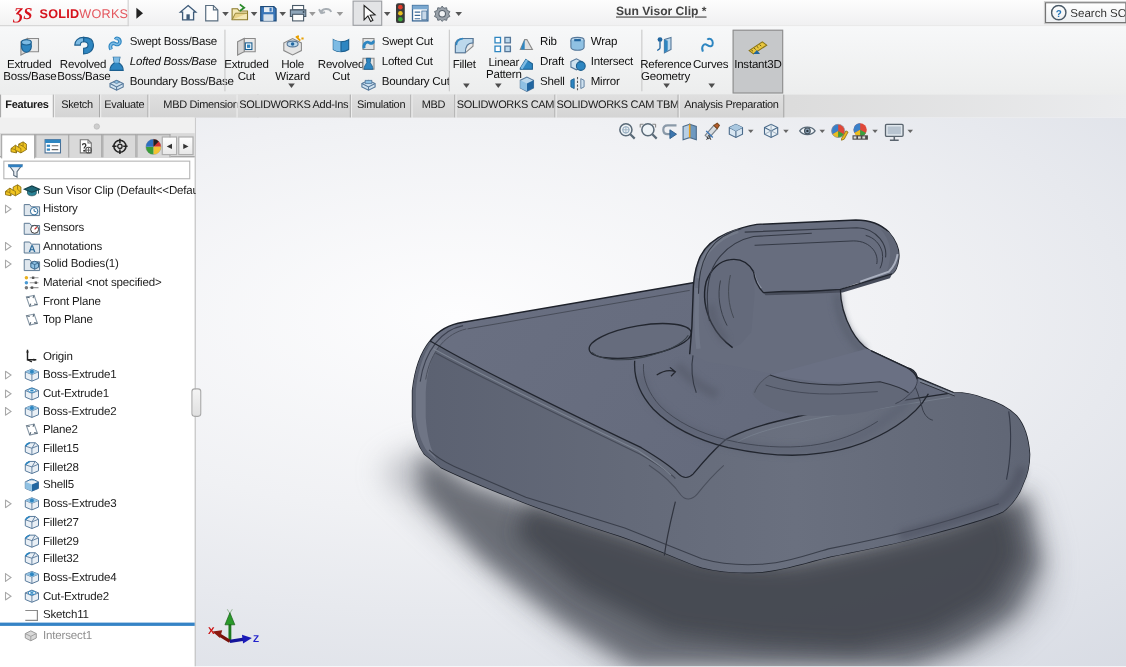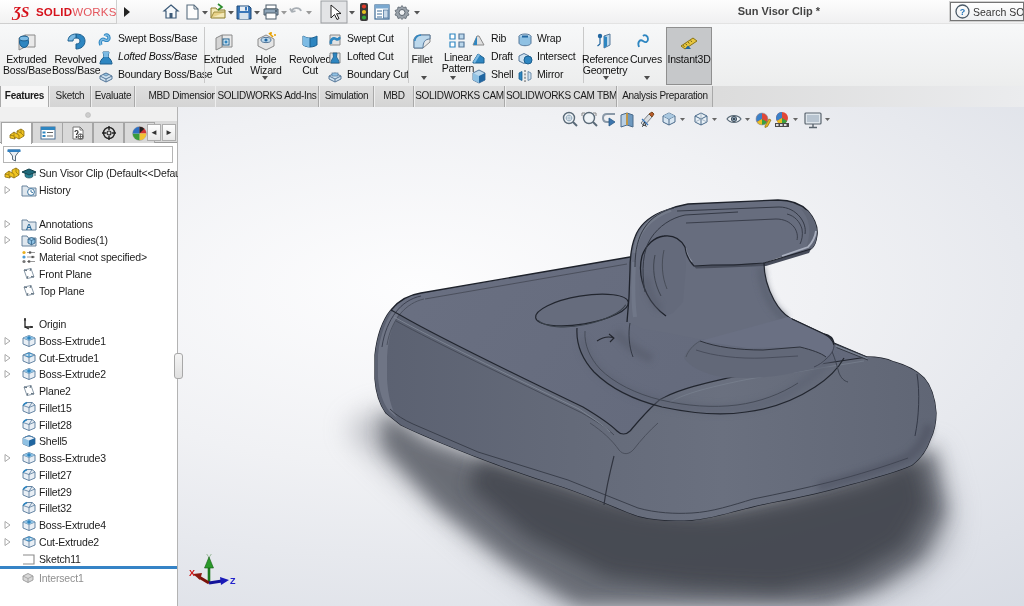--- a/index.html
+++ b/index.html
@@ -1,21 +1,21 @@
 <!DOCTYPE html>
 <html><head>
 <meta charset="utf-8">
 <style>
 * { margin:0; padding:0; box-sizing:border-box; }
 html,body { width:1024px; height:606px; overflow:hidden; font-family:"Liberation Sans", sans-serif; background:#fff; }
 #app { position:relative; width:1024px; height:606px; }
 
 #topbar { position:absolute; left:0; top:0; width:1024px; height:24px; background:linear-gradient(#fdfdfd,#f0f0f1); border-bottom:1px solid #e3e3e3; }
 #logo { position:absolute; left:0; top:0; width:117px; height:24px; background:linear-gradient(#ffffff,#f2f2f2); border-right:1px solid #cfcfcf; border-bottom:1px solid #cfcfcf; }
-#title { position:absolute; left:560px; top:5px; width:260px; text-align:right; font-size:11px; font-weight:bold; color:#444; }
+#title { position:absolute; left:560px; top:5px; width:260px; text-align:left; font-size:11px; font-weight:bold; color:#444;text-decoration:underline; }
 #search { position:absolute; left:950px; top:2px; width:74px; height:19px; white-space:nowrap; overflow:hidden; background:linear-gradient(#ffffff,#eef0f2); border:1px solid #757575; box-shadow:0 0 0 1px #cfcfcf; display:flex; align-items:center; font-size:10.5px; color:#333; }
 
 #ribbon { position:absolute; left:0; top:24px; width:1024px; height:63px; background:linear-gradient(#f7f8f9,#eceded); }
 .rsep { position:absolute; top:3px; width:1px; height:56px; background:#c9c9c9; }
 .bigbtn { position:absolute; top:26px; text-align:center; font-size:10.5px; letter-spacing:-0.2px; line-height:11px; color:#111; }
 .bigbtn .ic { display:block; margin:0 auto 2px auto; }
 .smbtn { position:absolute; font-size:10.5px; letter-spacing:-0.2px; color:#111; white-space:nowrap; display:flex; height:15px; }
 .smbtn svg { vertical-align:-3px; margin-right:4px; }
 .ddv { position:absolute; width:0; height:0; border-left:3.5px solid transparent; border-right:3.5px solid transparent; border-top:4px solid #4d4d4d; }
 
@@ -468,20 +468,27 @@
       <div class="trow" style="top:74px;">
           <svg class="exp" width="8" height="9">
             <use href="#i-exp"></use>
           </svg>
           <svg class="tic" width="16" height="14">
             <use href="#i-fold"></use>
             <use href="#i-clock"></use>
           </svg>
           <span class="txt">History</span>
         </div>
+      <div class="trow" style="top:91px;">
+          <svg class="tic" width="16" height="14">
+            <use href="#i-fold"></use>
+            <use href="#i-gauge"></use>
+          </svg>
+          <span class="txt">Sensors</span>
+        </div>
       <div class="trow" style="top:108px;">
           <svg class="exp" width="8" height="9">
             <use href="#i-exp"></use>
           </svg>
           <svg class="tic" width="16" height="14">
             <use href="#i-fold"></use>
             <use href="#i-annA"></use>
           </svg>
           <span class="txt">Annotations</span>
         </div>

